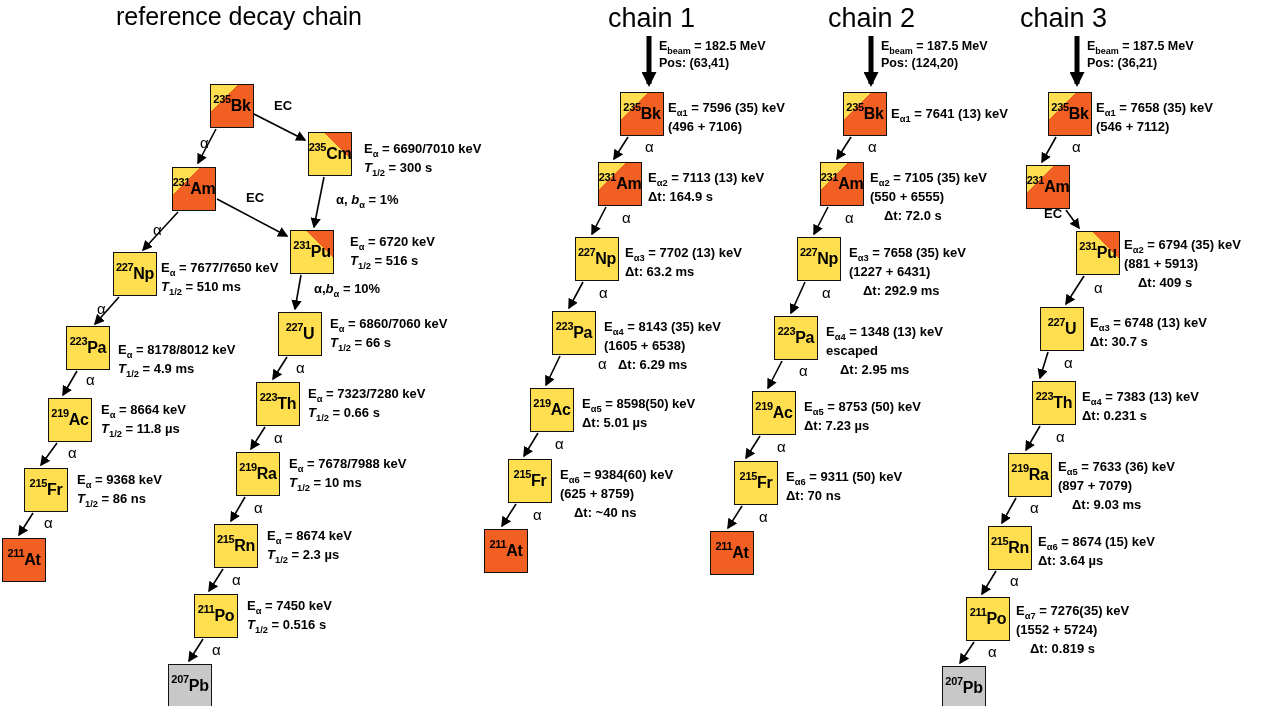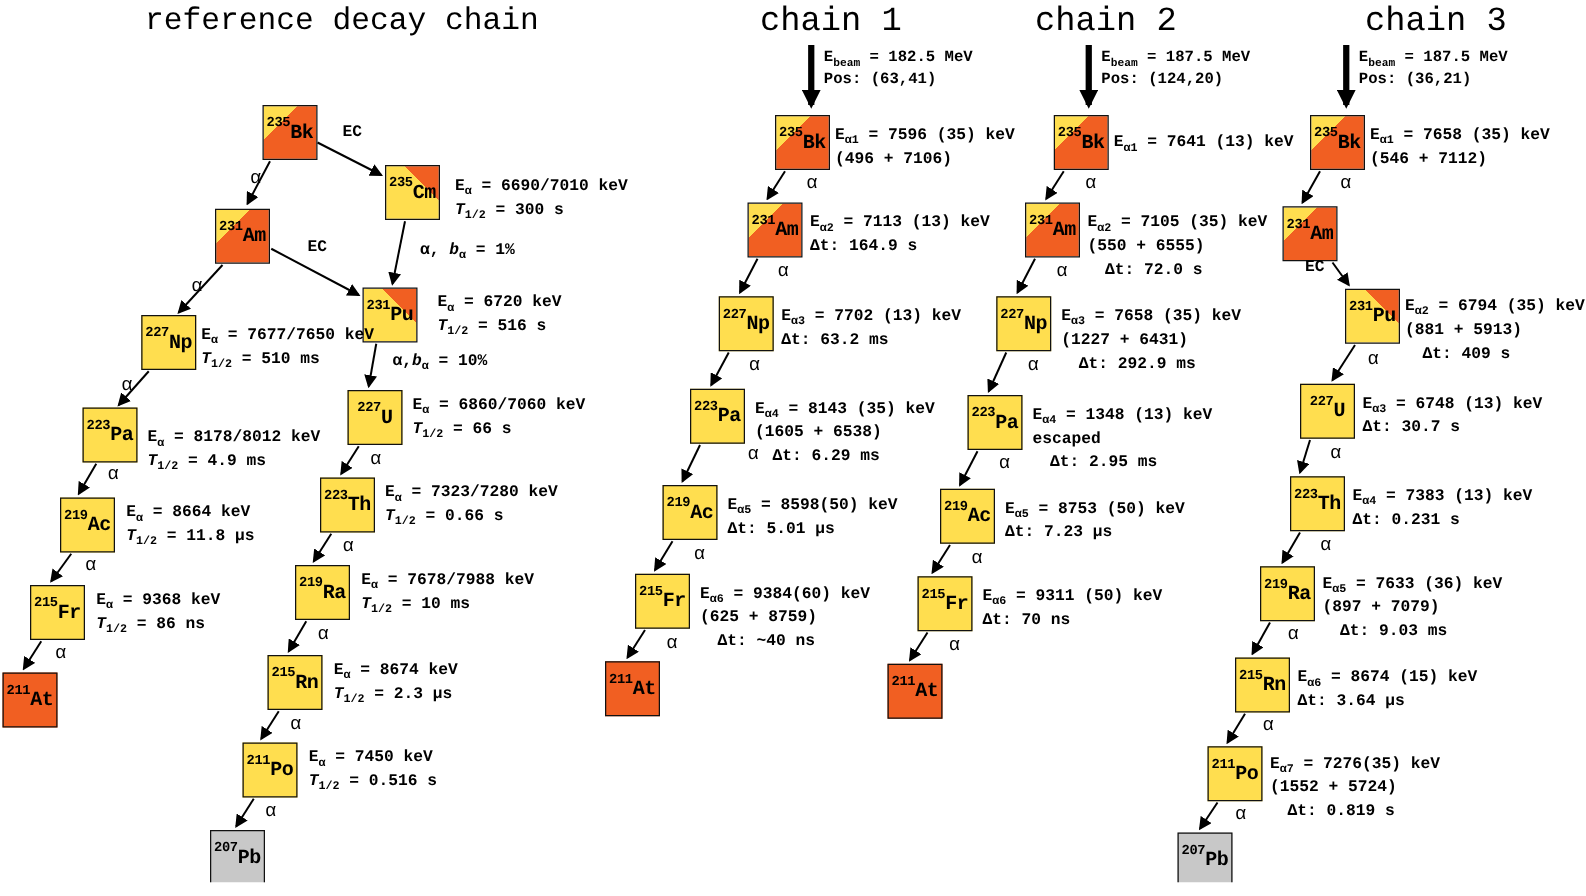--- a/index.html
+++ b/index.html
@@ -1,17 +1,17 @@
 <!DOCTYPE html>
 <html style="--yellow: #FFDE4F; --orange: #F15F22; --gray: #C8C8C8;"><head>
 <meta charset="utf-8">
 <style>
   html,body{margin:0;padding:0;background:#fff;}
   .canvas{position:relative;width:1269px;height:706px;background:#fff;overflow:hidden;
-          font-family:Liberation Mono, monospace;color:#000;}
+          font-family:Liberation Sans, sans-serif;color:#000;}
   .arrows{position:absolute;left:0;top:0;pointer-events:none;}
   .title{position:absolute;font-size:25px;font-weight:400;white-space:nowrap;}
   .t2{font-size:27px;}
   .box{position:absolute;width:44px;height:44px;border:1.5px solid #111;box-sizing:border-box;
        display:flex;align-items:center;justify-content:center;white-space:nowrap;}
   .mass{font-weight:bold;font-size:11px;letter-spacing:-0.3px;position:relative;top:-7px;}
   .sym{font-weight:bold;font-size:16px;letter-spacing:-0.3px;}
   .y{background:var(--yellow);}
   .o{background:var(--orange);}
   .g{background:var(--gray);}
@@ -83,21 +83,21 @@
     <g stroke="#000" stroke-width="5">
       <line x1="649" y1="36" x2="649" y2="84" marker-end="url(#ahb)"></line>
       <line x1="871" y1="36" x2="871" y2="84" marker-end="url(#ahb)"></line>
       <line x1="1077" y1="36" x2="1077" y2="84" marker-end="url(#ahb)"></line>
     </g>
   </svg>
 
   <div class="title" style="left:116px;top:2px">reference decay chain</div>
   <div class="title t2" style="left:608px;top:3px">chain 1</div>
   <div class="title t2" style="left:828px;top:3px">chain 2</div>
-  <div class="title t2" style="left:1092px;top:3px">chain 3</div>
+  <div class="title t2" style="left:1020px;top:3px">chain 3</div>
 
   <div class="beam" style="left:659px;top:38px">
     <div>E<sub>beam</sub> = 182.5 MeV</div>
     <div>Pos: (63,41)</div>
   </div>
   <div class="beam" style="left:881px;top:38px">
     <div>E<sub>beam</sub> = 187.5 MeV</div>
     <div>Pos: (124,20)</div>
   </div>
   <div class="beam" style="left:1087px;top:38px">

